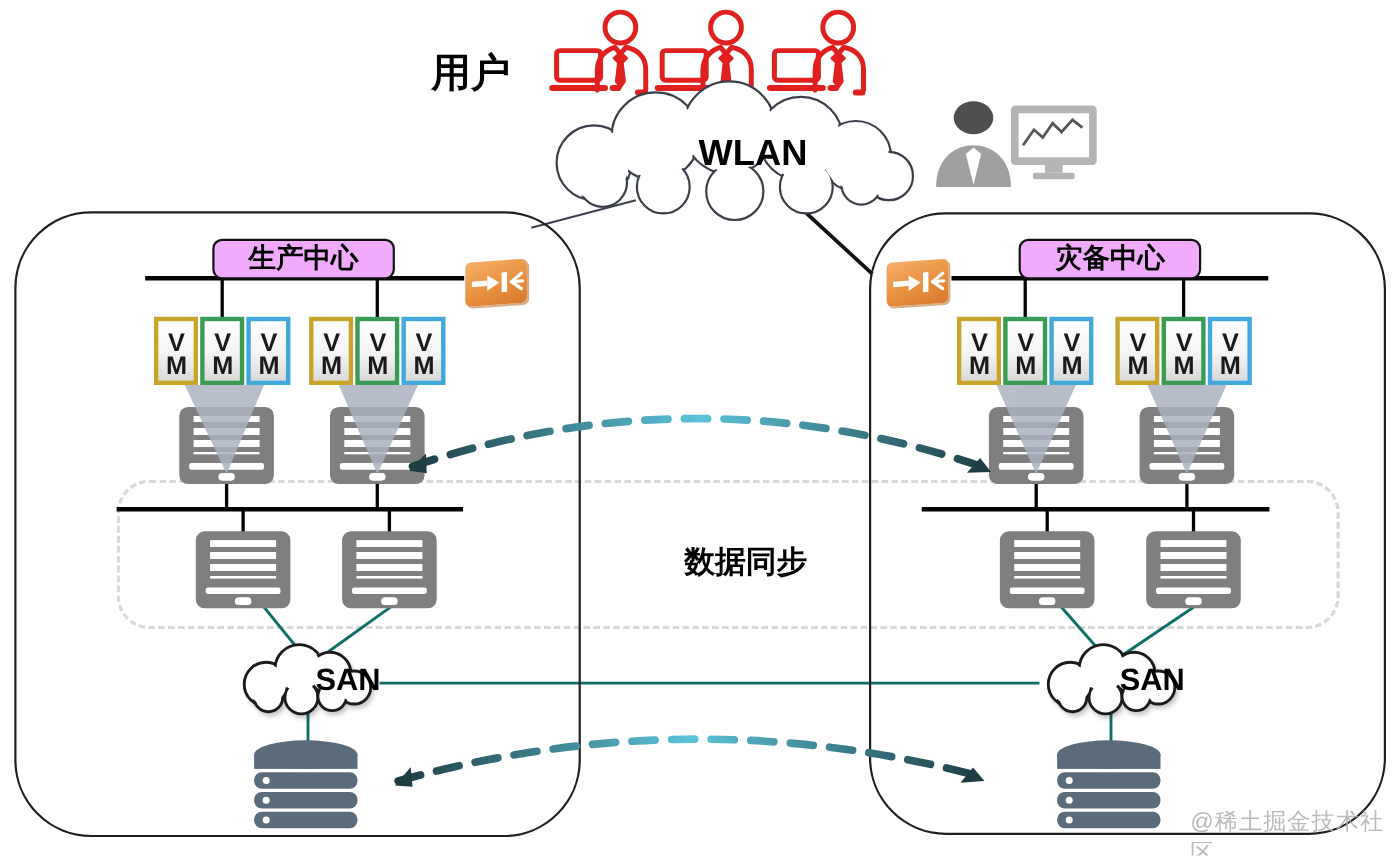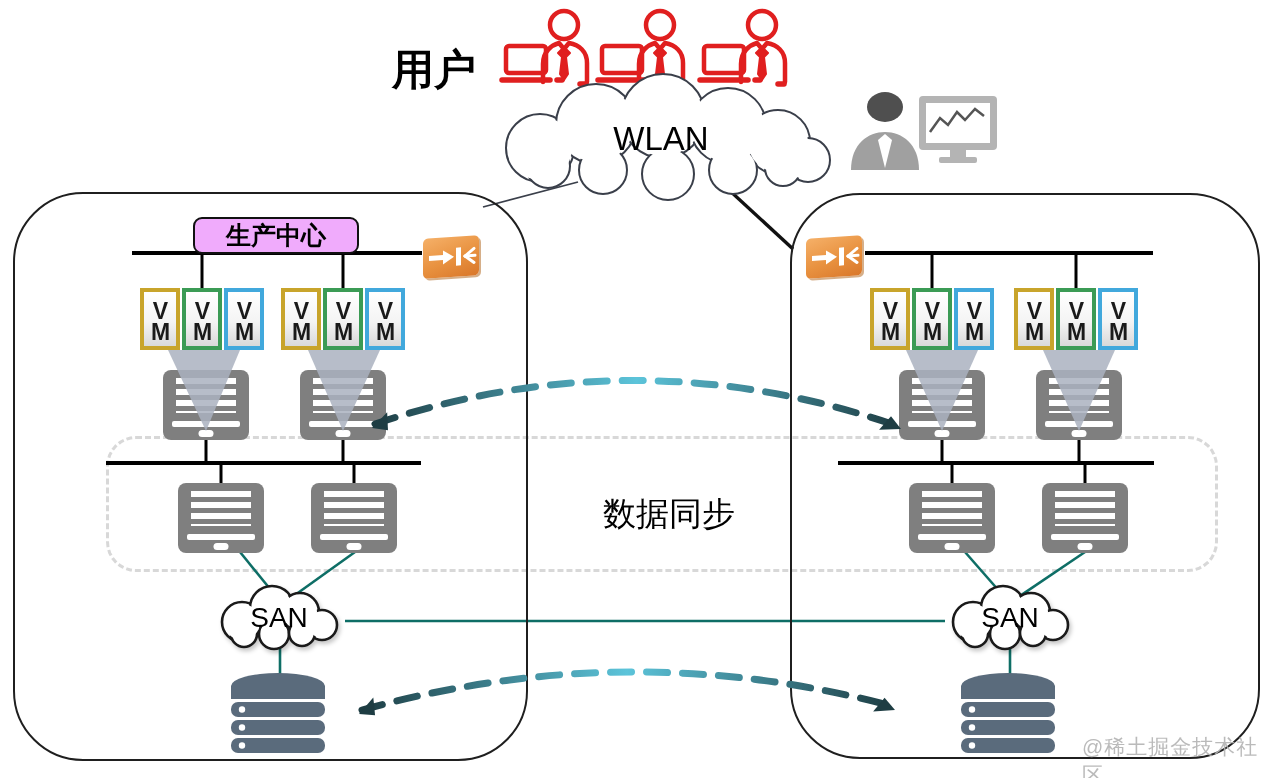--- a/index.html
+++ b/index.html
@@ -29,21 +29,21 @@
        background:repeating-linear-gradient(to bottom,#ffffff 0 6px,rgba(0,0,0,0) 6px 11px);}
   .server .stripe-w{position:absolute;left:9px;right:9px;bottom:13px;height:6px;background:#fff;border-radius:2px;}
   .server .dot{position:absolute;left:50%;transform:translateX(-50%);bottom:3px;width:15px;height:7px;
        background:#fff;border-radius:4px;}
   
   .firewall{position:absolute;width:56px;height:40px;border-radius:5px;transform:skewY(-4deg);
        background:linear-gradient(160deg,#f5b068 0%,#e8913f 55%,#d9772a 100%);
        box-shadow:2px 2px 0 rgba(180,110,40,.55);}
   
   .biglabel{position:absolute;font-weight:bold;color:#000;}
-  .cloudtxt{position:absolute;font-weight:normal;color:#000;text-align:center;}
+  .cloudtxt{position:absolute;font-weight:bold;color:#000;text-align:right;}
   .watermark{position:absolute;color:#b3b3b3;font-size:21px;letter-spacing:1px;opacity:.9;}
 </style>
 </head>
 <body>
 
 <div id="canvas">
 
   <div class="syncbox" style="left:106px;top:436px;width:1106px;height:130px;"></div>
 
   <svg class="abs" style="left:0;top:0;" width="1268" height="778" viewBox="0 0 1268 778">
@@ -77,21 +77,21 @@
       <path d="M965,552 L1007,600"></path>
       <path d="M1085,552 L1014,600"></path>
       <path d="M1010,644 V676"></path>
       <path d="M345,621 H945"></path>
     </g>
   </svg>
 
   <div class="bigbox" style="left:13px;top:192px;width:511px;height:565px;"></div>
   <div class="bigbox" style="left:790px;top:193px;width:466px;height:562px;"></div>
 
-  <div class="biglabel" style="left:392px;top:42px;font-size:42px;">用户</div>
+  <div class="biglabel" style="left:392px;top:42px;font-size:36px;">用户</div>
 
   <svg class="abs" style="left:0;top:0;overflow:visible;" width="10" height="10">
     <defs>
       <g id="userLaptop" stroke="#e01f1f" stroke-width="4.5" fill="none" stroke-linejoin="round" stroke-linecap="round">
         <circle cx="62" cy="19" r="14"></circle>
         <path d="M41,76 L41,58 C41,45 50,39 57,37 L62,43 L67,37 C77,39 85,45 85,57 L85,76"></path>
         <path d="M62,41 L56,47 L60,51 L58,68 L62,74 L66,68 L64,51 L68,47 Z" fill="#e01f1f" stroke-width="2"></path>
         <rect x="4" y="40" width="40" height="27" rx="3"></rect>
         <path d="M0,74 L48,74" stroke-width="5.5"></path>
         <path d="M55,74 L60,74" stroke-width="5.5"></path>
@@ -151,20 +151,21 @@
       <polygon points="20,13 31,20 20,27" fill="#fff"></polygon>
       <rect x="33" y="11" width="5" height="18" fill="#fff"></rect>
       <g stroke="#fff" stroke-width="3" stroke-linecap="round">
         <line x1="42" y1="20" x2="51" y2="13"></line>
         <line x1="42" y1="20" x2="52" y2="20"></line>
         <line x1="42" y1="20" x2="51" y2="27"></line>
       </g>
     </svg>
   </div>
 
+  <div class="hdr" style="left:926px;top:217px;width:162px;height:33px;">灾备中心</div>
   <div class="firewall" style="left:806px;top:237px;">
     <svg width="56" height="40" viewBox="0 0 56 40">
       <line x1="6" y1="20" x2="20" y2="20" stroke="#fff" stroke-width="5"></line>
       <polygon points="20,13 31,20 20,27" fill="#fff"></polygon>
       <rect x="33" y="11" width="5" height="18" fill="#fff"></rect>
       <g stroke="#fff" stroke-width="3" stroke-linecap="round">
         <line x1="42" y1="20" x2="51" y2="13"></line>
         <line x1="42" y1="20" x2="52" y2="20"></line>
         <line x1="42" y1="20" x2="51" y2="27"></line>
       </g>
@@ -243,21 +244,21 @@
       <div class="stripes"></div>
       <div class="stripe-w"></div>
       <div class="dot"></div>
     </div>
   <div class="server" style="left:1042px;top:483px;">
       <div class="stripes"></div>
       <div class="stripe-w"></div>
       <div class="dot"></div>
     </div>
 
-  <div class="cloudtxt" style="left:584px;top:492px;width:170px;font-size:33px;">数据同步</div>
+  <div class="cloudtxt" style="left:564px;top:492px;width:170px;font-size:28px;">数据同步</div>
 
   <svg class="abs" style="left:212px;top:592px;overflow:visible;filter:drop-shadow(2px 3px 2px rgba(0,0,0,.22));" width="134" height="58">
     <g stroke="#1a1a1a" stroke-width="2.6" fill="#fff">
       <circle cx="30" cy="30" r="20"></circle>
         <circle cx="60" cy="16" r="22"></circle>
       <circle cx="88" cy="20" r="19"></circle>
         <circle cx="110" cy="33" r="15"></circle>
       <circle cx="32" cy="42" r="13"></circle>
         <circle cx="62" cy="42" r="15"></circle>
         <circle cx="90" cy="41" r="13"></circle>

